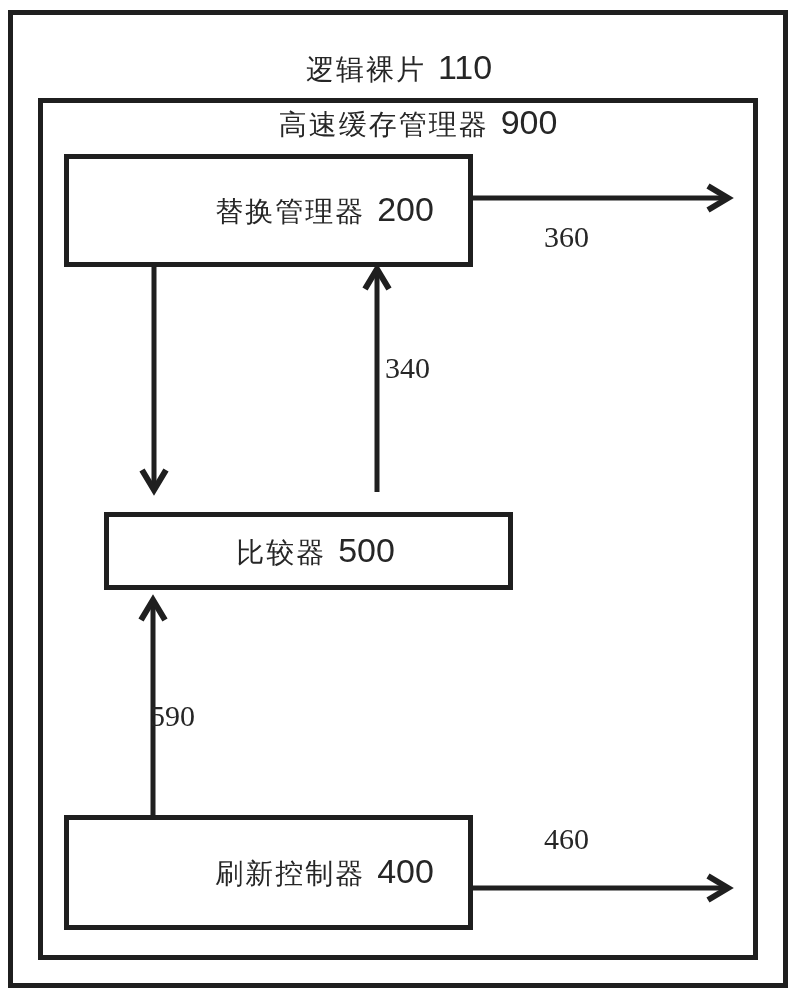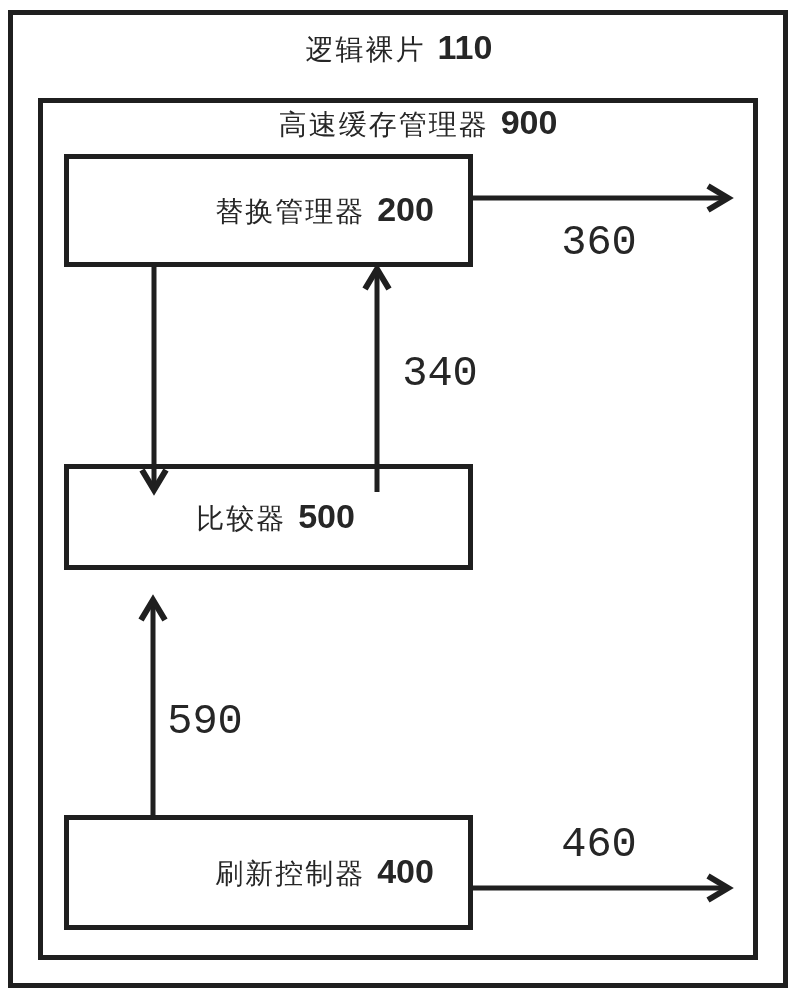--- a/index.html
+++ b/index.html
@@ -29,59 +29,57 @@
     position: absolute;
     left: 64px;
     width: 409px;
     border: 5px solid var(--line);
     background: #fff;
     display: flex;
     align-items: center;
     justify-content: center;
   }
   .block-1 { top: 154px; height: 113px; }
-  .block-2 { top: 464px; height: 106px; }
+  .block-2 { top: 512px; height: 78px; margin-left: 40px; }
   .block-3 { top: 815px; height: 115px; }
   .offset-lg { padding-left: 112px; }
   .offset-sm { padding-left: 14px; }
   .label-pair {
     display: flex;
     align-items: baseline;
     gap: 12px;
     white-space: nowrap;
   }
   .cjk {
     font-family: "Liberation Serif", "DejaVu Serif", serif;
     font-size: 28px;
     letter-spacing: 2px;
     color: var(--text);
   }
   .num {
     font-family: "Liberation Sans", "DejaVu Sans", sans-serif;
     font-size: 34px;
     color: var(--text);
-    font-weight: bold;
   }
   .title {
     position: absolute;
     left: 0;
     width: 100%;
     display: flex;
     justify-content: center;
   }
-  .outer-title { top: 28px; }
+  .outer-title { top: 48px; }
   .inner-title { top: 103px; left: 19px; }
   .arrow-label {
     position: absolute;
     width: 110px;
-    text-align: center;
-    font-size: 42px;
+    font-size: 30px;
     line-height: 1;
     color: var(--text);
-    font-family: Liberation Mono, monospace;
+    font-family: Liberation Serif, serif;
   }
   .lbl-360 { left: 544px; top: 222px; }
   .lbl-320 { left: 150px; top: 353px; }
   .lbl-340 { left: 385px; top: 353px; }
   .lbl-420 { left: 150px; top: 701px; }
   .lbl-460 { left: 544px; top: 824px; }
   .arrow-layer {
     position: absolute;
     left: 0; top: 0;
     width: 798px; height: 1000px;

